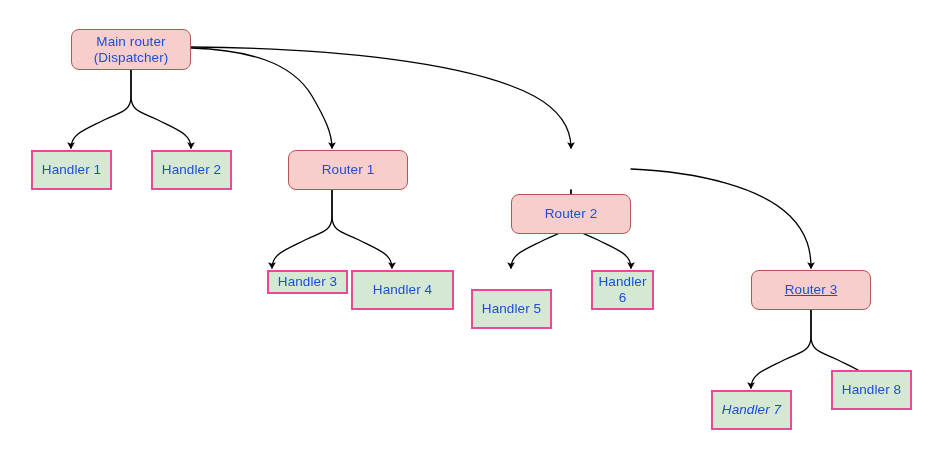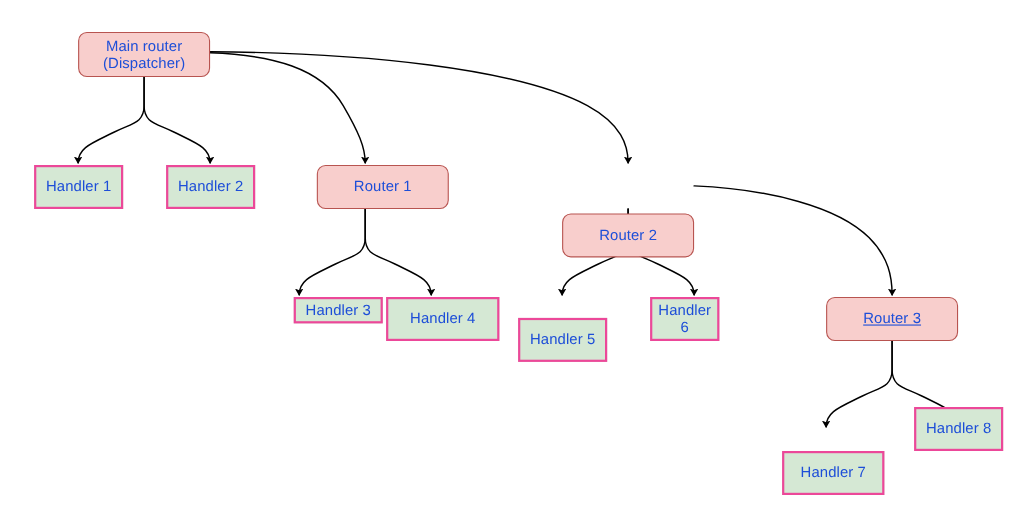--- a/index.html
+++ b/index.html
@@ -102,21 +102,21 @@
       </div>
       <div class="node handler" style="left: 471px; top: 270px; width: 81px; height: 40px; margin-top: 19px;">
         <span class="node-label">Handler 5</span>
       </div>
       <div class="node handler" style="left: 591px; top: 270px; width: 63px; height: 40px;">
         <span class="node-label">Handler 6</span>
       </div>
       <div class="node router" style="left: 751px; top: 270px; width: 120px; height: 40px; text-decoration: underline;">
         <span class="node-label">Router 3</span>
       </div>
-      <div class="node handler" style="left: 711px; top: 410px; width: 93px; height: 40px;">
+      <div class="node handler" style="left: 711px; top: 390px; width: 81px; height: 40px; font-style: italic;">
         <span class="node-label">Handler 7</span>
       </div>
       <div class="node handler" style="left: 831px; top: 370px; width: 81px; height: 40px;">
         <span class="node-label">Handler 8</span>
       </div>
     </div>
 
 </div>
 
 </body></html>

